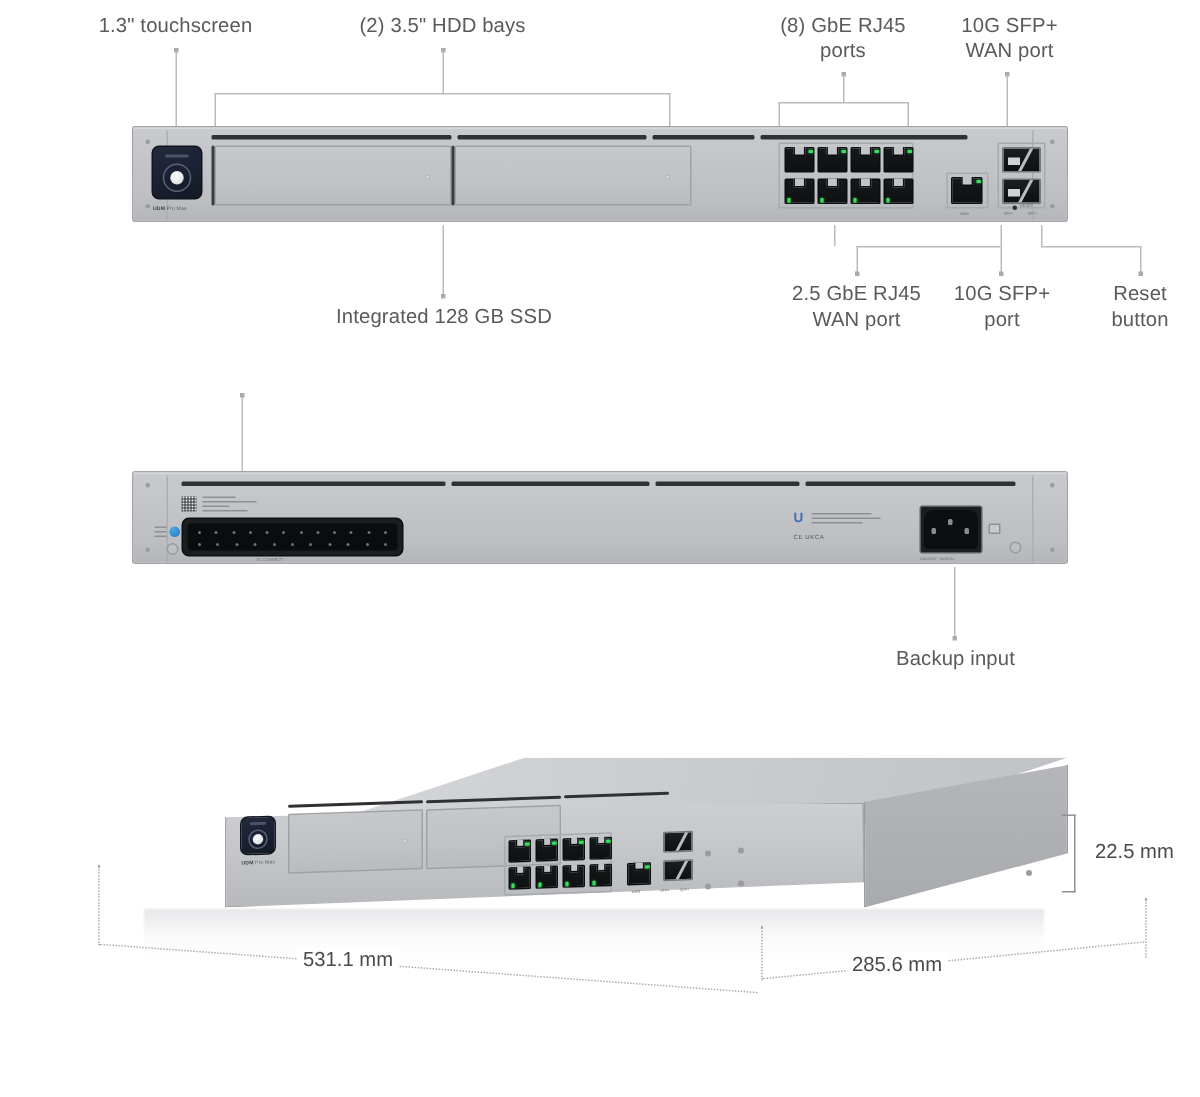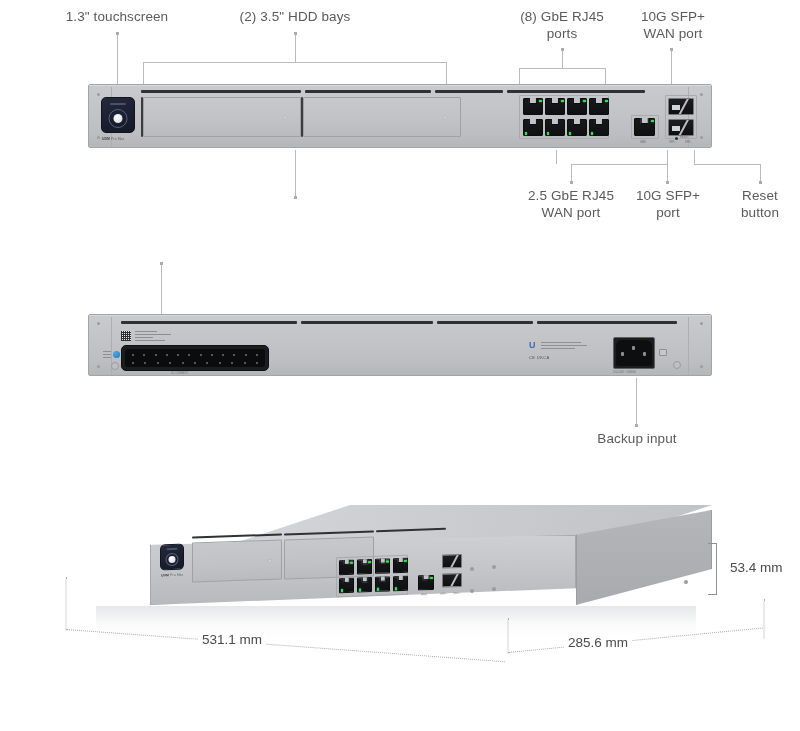--- a/index.html
+++ b/index.html
@@ -347,20 +347,21 @@
     </div>
     <div class="plabel" style="left:580px;top:56px;">SFP+</div>
     <div class="plabel" style="left:596px;top:56px;">SFP+</div>
 
     <div class="reset-btn" style="left:586px;top:52px;"></div>
     <div class="plabel" style="left:591px;top:51px;">RESET</div>
   </div>
 
   <div class="vline" style="left:295px;top:150px;height:48px;"></div>
   <div class="tick" style="left:294px;top:196px;"></div>
+  <div class="callout" style="left:196px;top:202px;width:200px;">Integrated 128 GB SSD</div>
 
   <div class="vline" style="left:556px;top:150px;height:14px;"></div>
   <div class="hline" style="left:571px;top:164px;width:96px;"></div>
   <div class="vline" style="left:571px;top:164px;height:18px;"></div>
   <div class="tick" style="left:570px;top:181px;"></div>
   <div class="callout" style="left:511px;top:187px;width:120px;">2.5 GbE RJ45
 WAN port</div>
 
   <div class="vline" style="left:667px;top:150px;height:32px;"></div>
   <div class="tick" style="left:666px;top:181px;"></div>
@@ -549,16 +550,16 @@
   <div class="dim-dotted" style="left:508px;top:652px;width:256px;transform:rotate(-5.5deg);"></div>
   <div class="dim-label" style="left:564px;top:635px;">285.6 mm</div>
 
   <div class="dim-dotted" style="left:764px;top:598px;width:40px;transform:rotate(90deg);transform-origin:left center;"></div>
 
   <div class="dim-dotted" style="left:508px;top:617px;width:36px;transform:rotate(90deg);transform-origin:left center;"></div>
 
   <div class="dim-solid" style="left:716px;top:543px;width:1px;height:52px;"></div>
   <div class="dim-solid" style="left:708px;top:543px;width:9px;height:1px;"></div>
   <div class="dim-solid" style="left:708px;top:594px;width:9px;height:1px;"></div>
-  <div class="dim-label" style="left:726px;top:560px;">53.4 mm</div>
+  <div class="dim-label" style="left:726px;top:560px;">22.5 mm</div>
 
 
 </div>
 
 </body></html>

